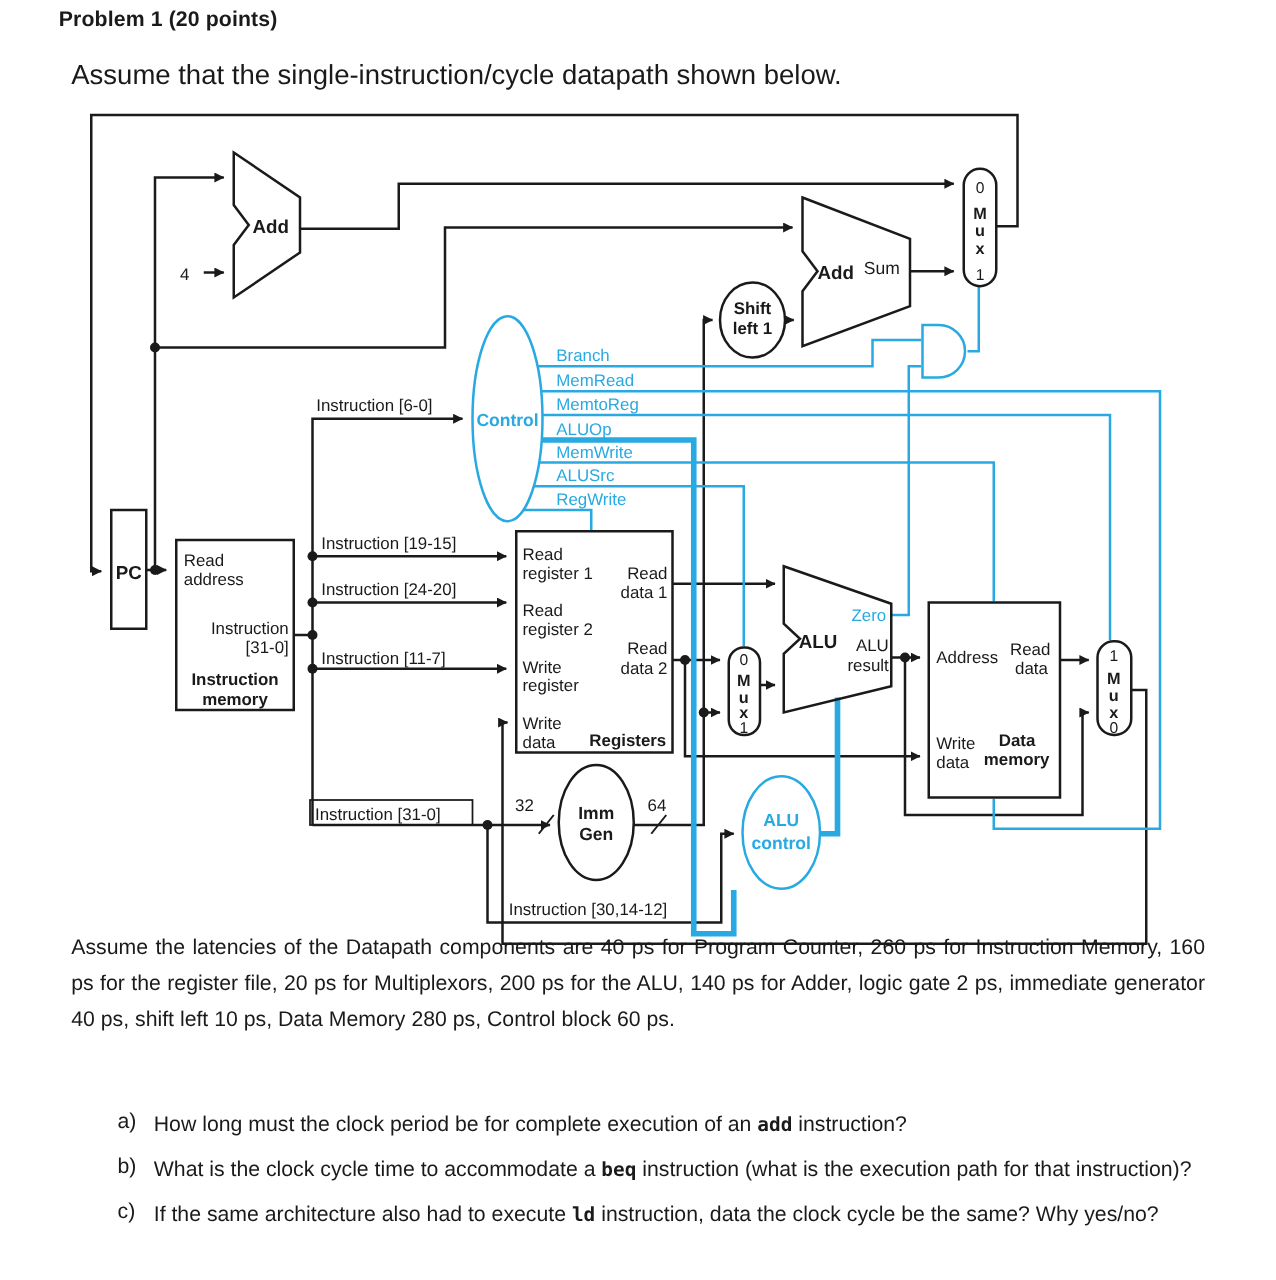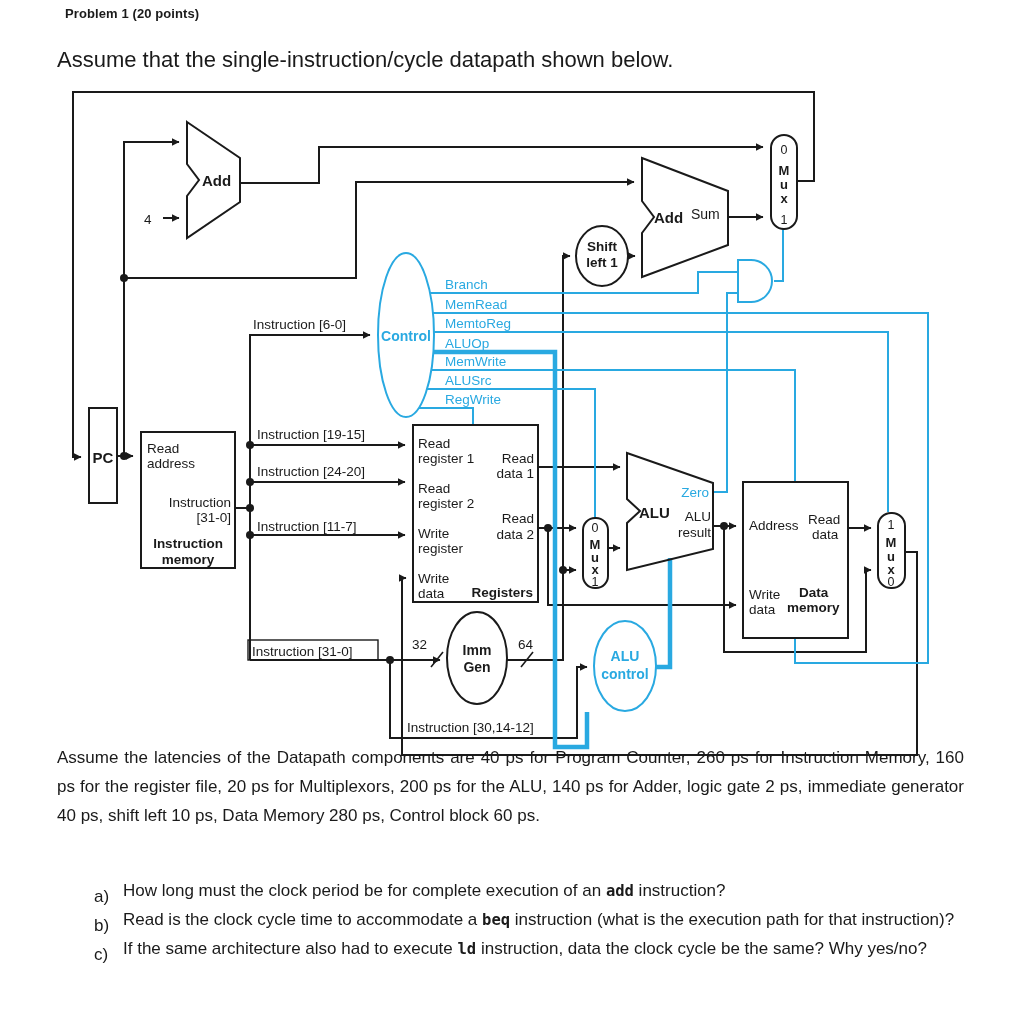--- a/index.html
+++ b/index.html
@@ -1,25 +1,25 @@
 <!DOCTYPE html>
 <html><head>
 <meta charset="utf-8">
 <style>
   html,body{margin:0;padding:0;background:#ffffff;}
   body{width:1021px;height:1024px;position:relative;overflow:hidden;
        font-family:"Liberation Sans",sans-serif;color:#1a1a1a;}
   .abs{position:absolute;}
-  #title{left:65px;top:6px;font-size:13px;font-weight:bold;letter-spacing:.1px;}
+  #title{left:47px;top:6px;font-size:17px;font-weight:bold;letter-spacing:.1px;}
   #intro{left:57px;top:47px;font-size:22px;}
   #latency{left:57px;top:743px;width:907px;font-size:17px;line-height:29px;text-align:justify;}
   #questions{left:94px;top:882px;width:874px;font-size:17px;}
   .qrow{display:flex;margin:0 0 0 0;}
   .qlabel{width:29px;flex:none;line-height:29px;}
-  .qtext{line-height:18px;}
+  .qtext{line-height:36px;}
   .code{font-family:"DejaVu Sans Mono",monospace;font-weight:bold;font-size:15.5px;}
   svg{position:absolute;left:0;top:0;}
   svg text{font-family:"Liberation Sans",sans-serif;font-size:13.5px;fill:#1a1a1a;}
   .tb{font-weight:bold;}
   .big{font-size:15px;font-weight:bold;}
   .cy{fill:#29a9e1;}
   .mid{text-anchor:middle;}
   .end{text-anchor:end;}
   .muxc{font-size:13px;font-weight:bold;}
   .dig{font-size:12.5px;}
@@ -235,19 +235,19 @@
 
 <div class="abs" id="latency">Assume the latencies of the Datapath components are 40 ps for Program Counter, 260 ps for Instruction Memory, 160 ps for the register file, 20 ps for Multiplexors, 200 ps for the ALU, 140 ps for Adder, logic gate 2 ps, immediate generator 40 ps, shift left 10 ps, Data Memory 280 ps, Control block 60 ps.</div>
 
 <div class="abs" id="questions">
   <div class="qrow">
     <span class="qlabel">a)</span>
     <span class="qtext"><span>How long must the clock period be for complete execution of an </span><span class="code">add</span><span> instruction?</span></span>
   </div>
   <div class="qrow">
     <span class="qlabel">b)</span>
-    <span class="qtext"><span>Read is the clock cycle time to accommodate a </span><span class="code">beq</span><span> instruction (what is the execution path for that instruction)?</span></span>
+    <span class="qtext"><span>What is the clock cycle time to accommodate a </span><span class="code">beq</span><span> instruction (what is the execution path for that instruction)?</span></span>
   </div>
   <div class="qrow">
     <span class="qlabel">c)</span>
     <span class="qtext"><span>If the same architecture also had to execute </span><span class="code">ld</span><span> instruction, data the clock cycle be the same? Why yes/no?</span></span>
   </div>
 </div>
 
 </body></html>

